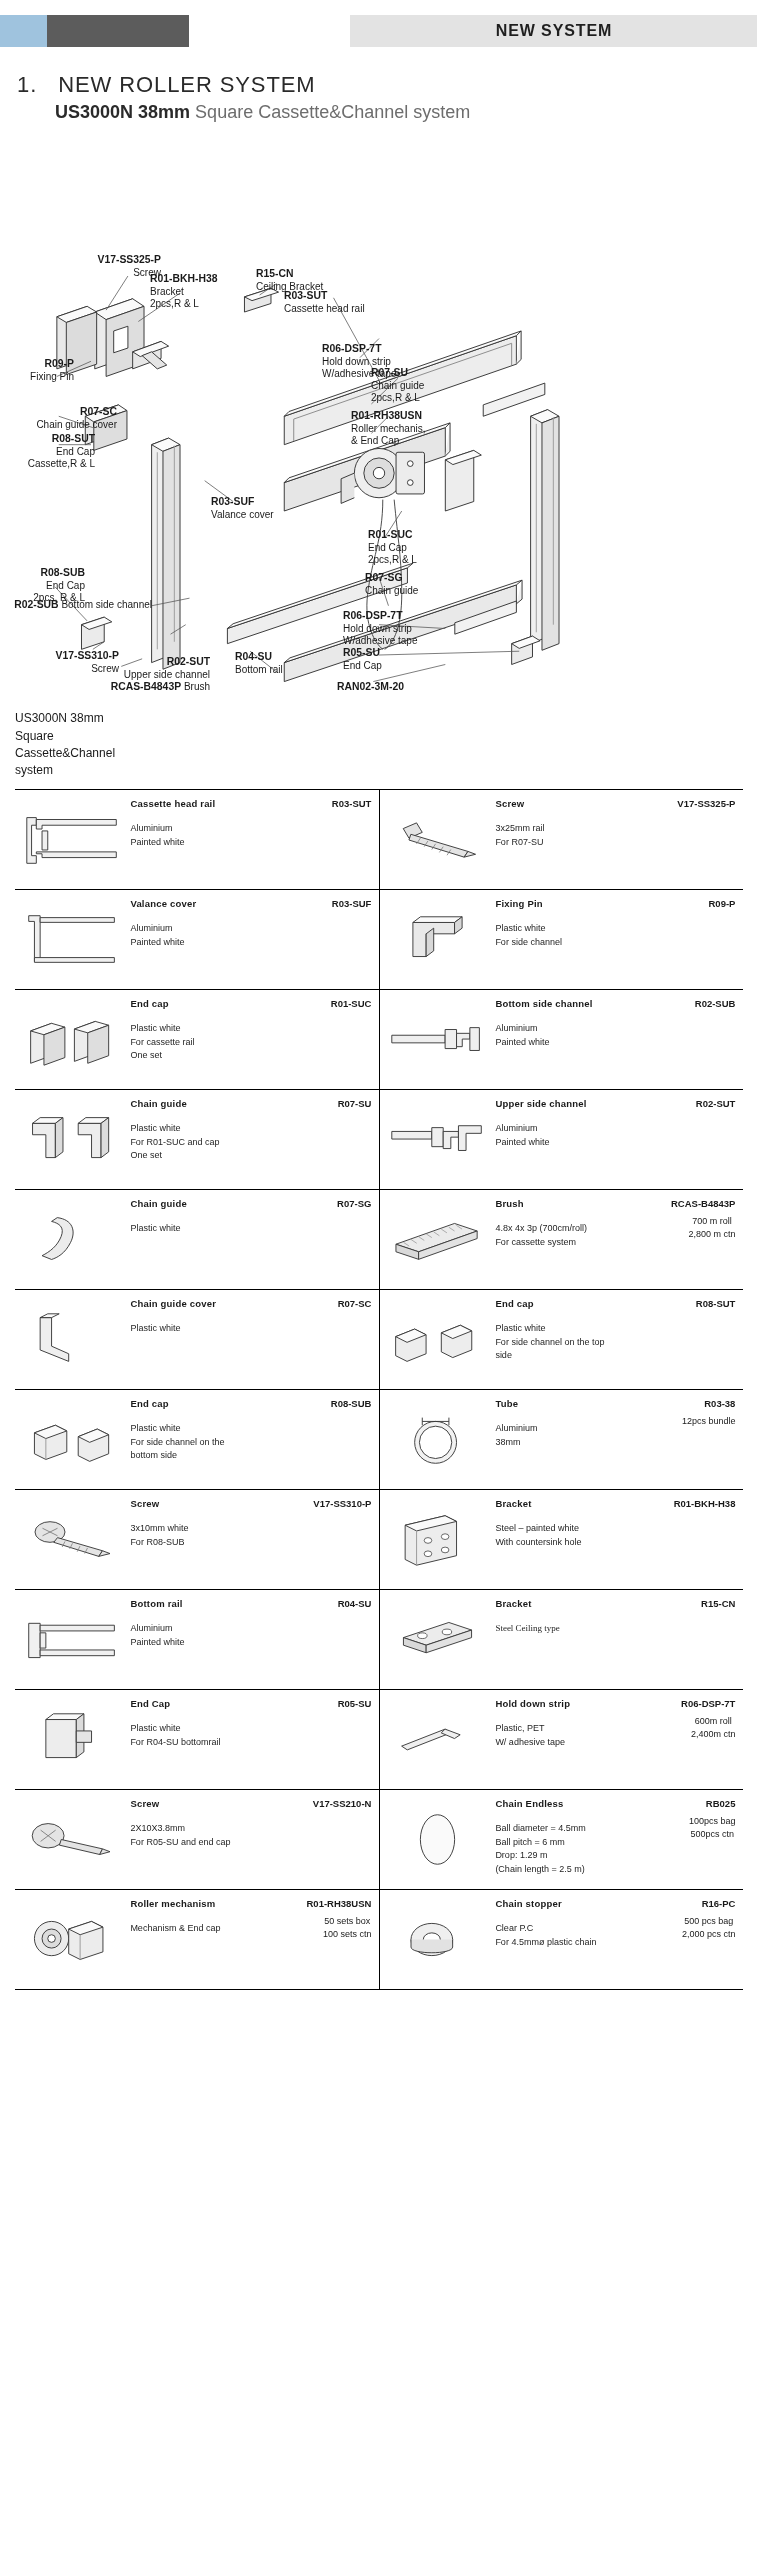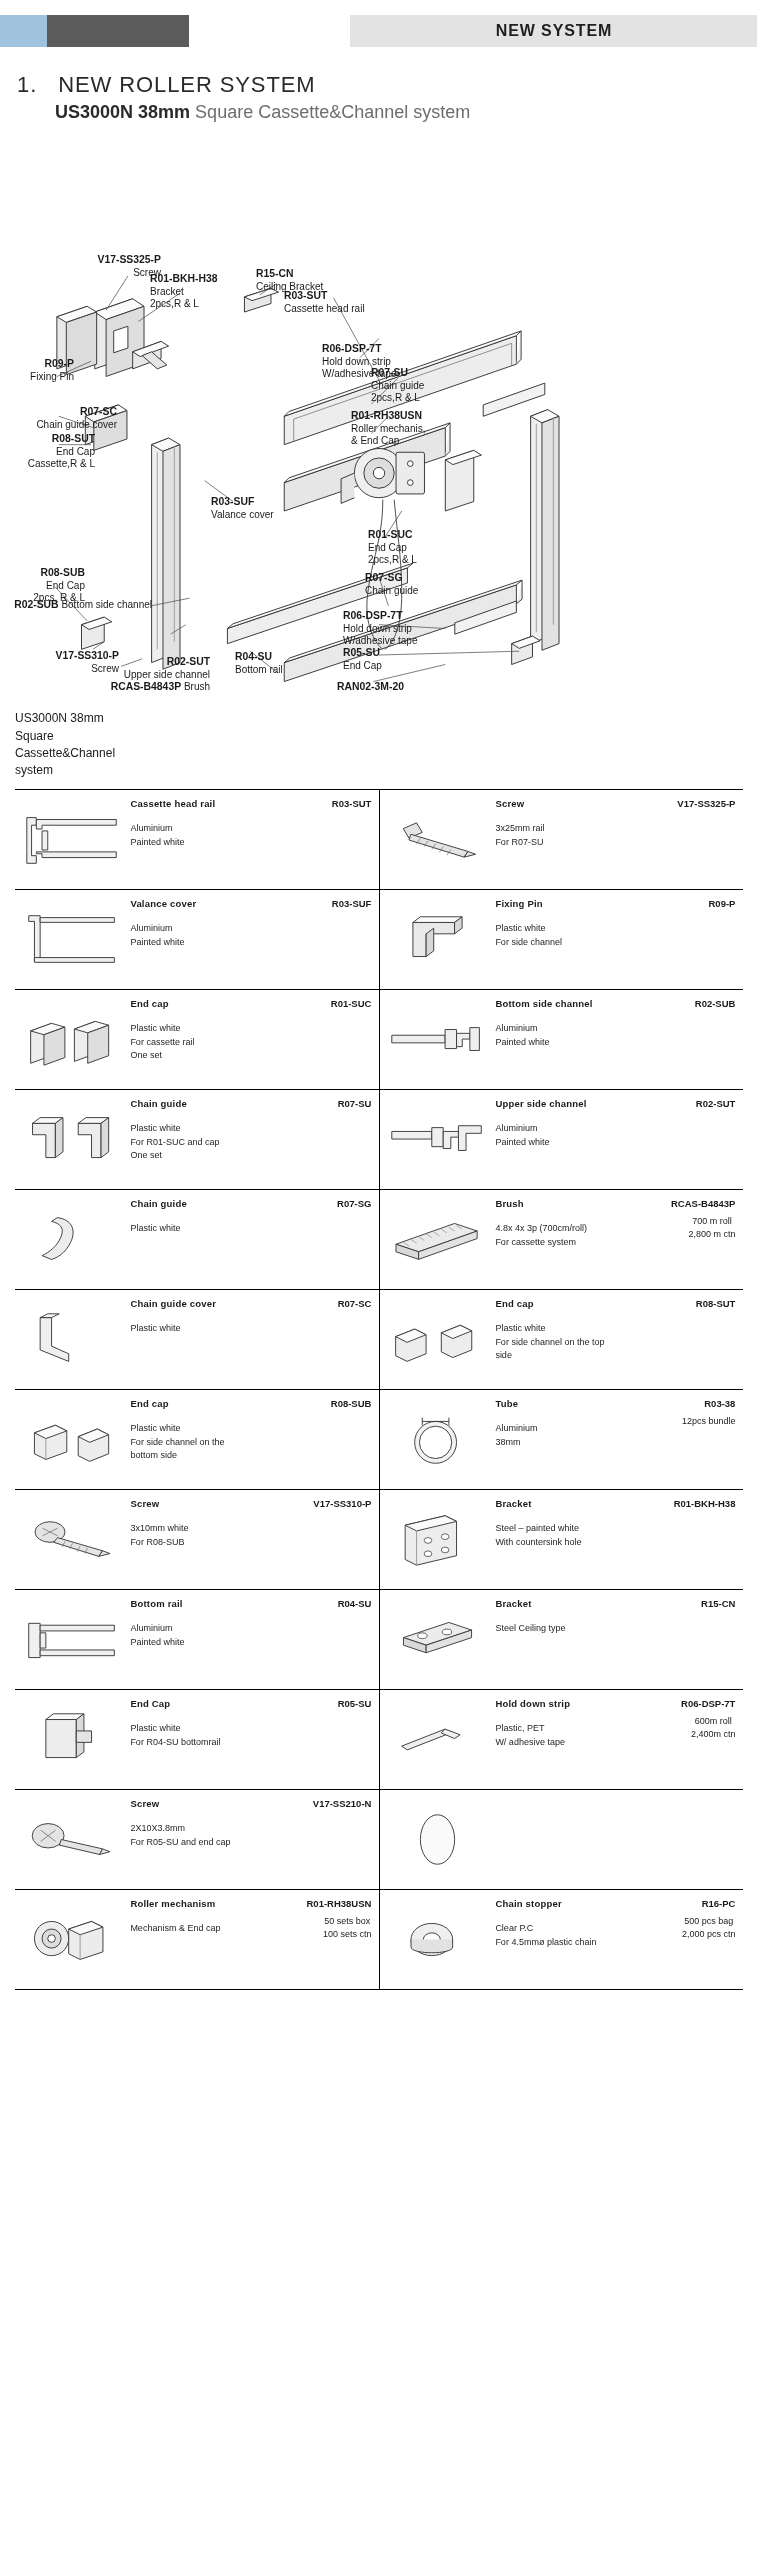--- a/index.html
+++ b/index.html
@@ -701,21 +701,21 @@
               </g>
      <g fill="#ffffff" stroke="#3a3a3a" stroke-width="0.8">
      <ellipse cx="36" cy="24" rx="5" ry="3"></ellipse>
                 <ellipse cx="62" cy="20" rx="5" ry="3"></ellipse>
               </g>
             </svg>
           </div>
           <div class="ptext">
             <div class="pname">Bracket</div>
             <div class="pcode">R15-CN</div>
-            <div class="pdesc" style="white-space: pre-line;">Steel Ceiling type</div>
+            <div class="pdesc" style="white-space: pre-line; font-family: Liberation Serif, serif;">Steel Ceiling type</div>
           </div>
         </div>
       </div>
       <div class="prow">
         <div class="pcell">
           <div class="pic">
             <svg width="99" height="59" viewBox="0 0 104 62">
               <g fill="#ededed" stroke="#3a3a3a" stroke-width="1">
      <path d="M24,10 L56,10 L56,50 L24,50 Z"></path>
      <path d="M24,10 L32,4 L64,4 L56,10 Z" fill="#fafafa"></path>
@@ -771,20 +771,30 @@
 For R05-SU and end cap</div>
           </div>
         </div>
         <div class="pcell">
           <div class="pic">
             <svg width="99" height="59" viewBox="0 0 104 62">
               <g fill="#fafafa" stroke="#3a3a3a" stroke-width="1">
      <ellipse cx="52" cy="31" rx="18" ry="26"></ellipse>
               </g>
             </svg>
+          </div>
+          <div class="ptext">
+            <div class="pname">Chain  Endless</div>
+            <div class="pcode">RB025</div>
+            <div class="pdesc" style="white-space: pre-line;">Ball diameter = 4.5mm
+Ball pitch = 6 mm
+Drop: 1.29 m
+(Chain length = 2.5 m)</div>
+            <div class="pdesc2" style="white-space: pre-line;">100pcs bag
+500pcs ctn</div>
           </div>
         </div>
       </div>
       <div class="prow">
         <div class="pcell">
           <div class="pic">
             <svg width="99" height="59" viewBox="0 0 104 62">
               <g fill="#ececec" stroke="#3a3a3a" stroke-width="1">
      <circle cx="30" cy="30" r="18"></circle>
                 <circle cx="30" cy="30" r="10" fill="#dcdcdc"></circle>

